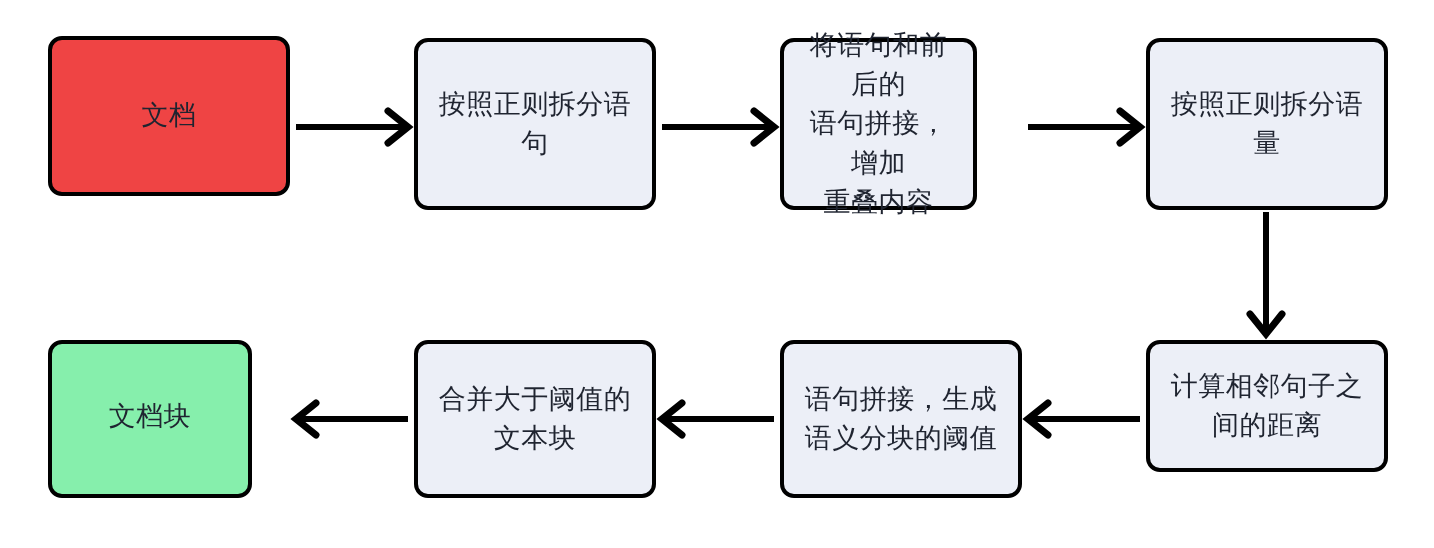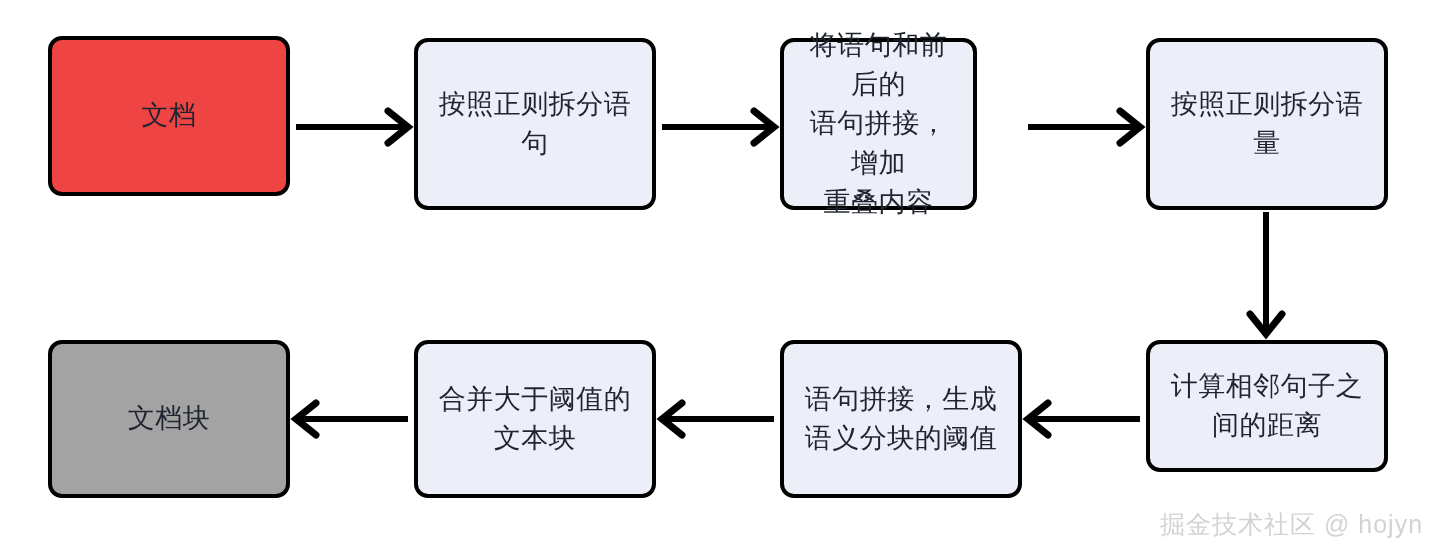--- a/index.html
+++ b/index.html
@@ -107,18 +107,17 @@
 间的距离</span>
       </div>
       <div class="node" style="left: 780px; top: 340px; width: 242px; height: 158px; background: rgb(236, 239, 247); border-color: rgb(0, 0, 0); color: rgb(31, 36, 48);">
         <span class="label">语句拼接，生成
 语义分块的阈值</span>
       </div>
       <div class="node" style="left: 414px; top: 340px; width: 242px; height: 158px; background: rgb(236, 239, 247); border-color: rgb(0, 0, 0); color: rgb(31, 36, 48); font-family: Liberation Serif, serif;">
         <span class="label">合并大于阈值的
 文本块</span>
       </div>
-      <div class="node" style="left: 48px; top: 340px; width: 242px; height: 158px; background: #a3a3a3; border-color: rgb(0, 0, 0); color: rgb(31, 36, 48);">
+      <div class="node" style="left: 48px; top: 340px; width: 204px; height: 158px; background: #86efac; border-color: rgb(0, 0, 0); color: rgb(31, 36, 48); font-family: Liberation Mono, monospace;">
         <span class="label">文档块</span>
       </div>
     </div>
-  <div class="wm" style="left: 1160px; top: 508px; color: rgb(211, 211, 214);">掘金技术社区 @ hojyn</div>
 </div>
 
 </body></html>

